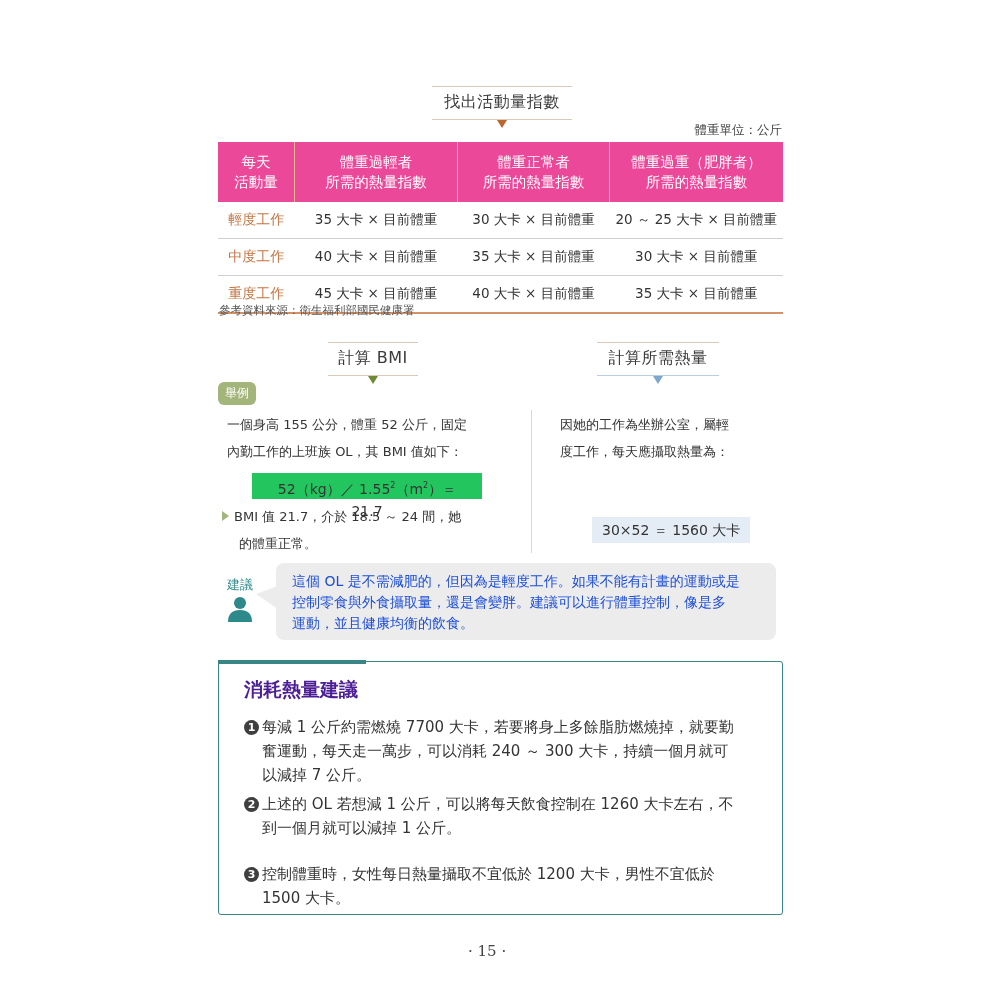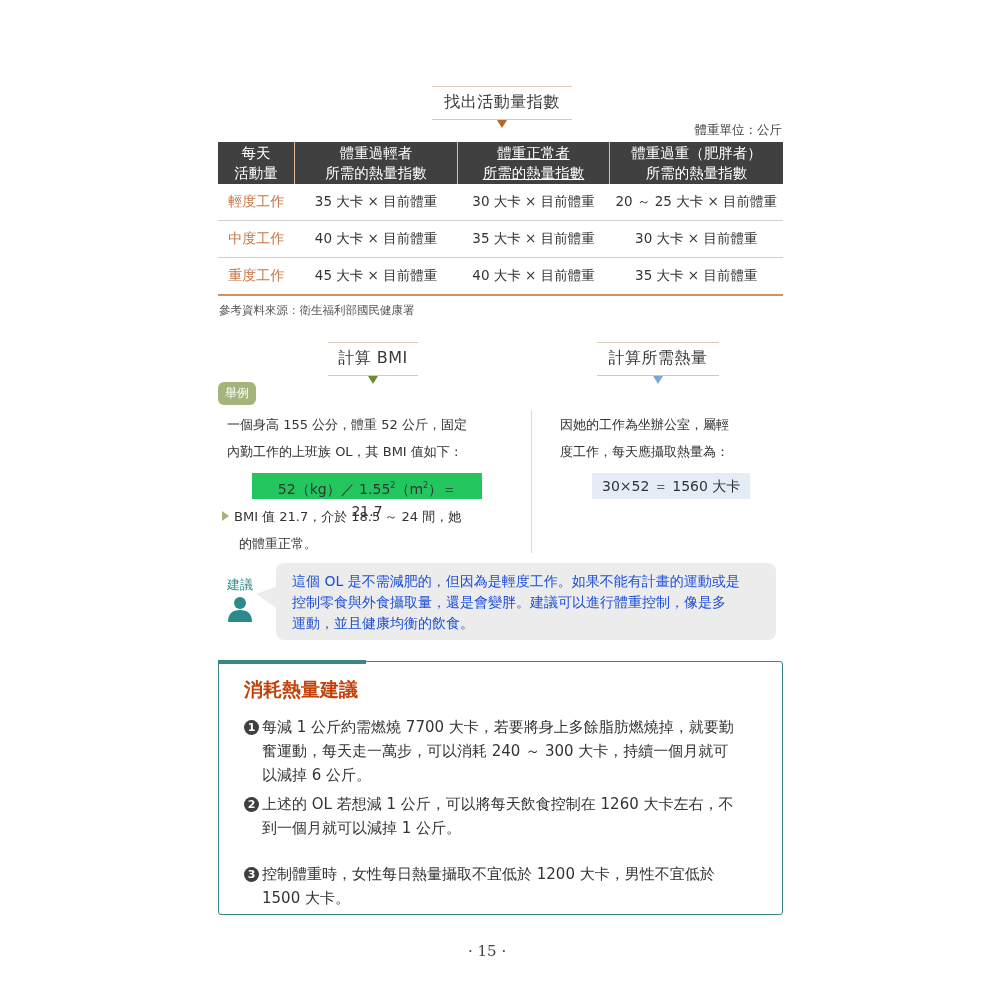--- a/index.html
+++ b/index.html
@@ -13,47 +13,47 @@
     
     .sec-head { position: absolute; text-align: center; }
     .sec-head .line-top, .sec-head .line-bot { height: 1px; background: #d8c9b8; }
     .sec-head .label { font-size: 16px; color: #3a3a3a; padding: 5px 0 6px; letter-spacing: 0.5px; }
     .tri { width: 0; height: 0; margin: 0 auto; border-left: 5px solid transparent; border-right: 5px solid transparent; border-top: 8px solid #b9672c; }
 
     .unit-note { font-size: 12.5px; color: #444; }
 
     
     table.idx { position: absolute; left: 218px; top: 142px; width: 565px; border-collapse: collapse; font-size: 14px; }
-    table.idx th { background: #404040; color: #fff; font-weight: normal; font-size: 14.5px; line-height: 20px; padding: 1px 2px; border-left: 1px solid #e7b896; }
+    table.idx th { background: #ec4899; color: #fff; font-weight: normal; font-size: 14.5px; line-height: 20px; padding: 10px 2px; border-left: 1px solid #e7b896; }
     table.idx th:first-child { border-left: none; }
     table.idx td { height: 34px; border-bottom: 1px solid #d0d0d0; text-align: center; white-space: nowrap; color: #333; font-size: 13.5px; }
     table.idx tr:last-child td { border-bottom: 2px solid #d29266; }
     table.idx td.act { color: #c47543; font-size: 14px; }
 
     .src-note { font-size: 11.5px; color: #555; }
 
     .badge { background: #a3b57a; color: #fff; font-size: 12px; border-radius: 6px; padding: 3px 7px; }
 
     .para { font-size: 13px; line-height: 27px; color: #333; }
     .formula-g { background: #22c55e; font-size: 14px; color: #333; padding: 2px 10px; }
-    .formula-b { background: #e4ecf5; font-size: 14px; color: #333; padding: 2px 10px; }
+    .formula-b { background: #e4ecf5; font-size: 14px; color: #333; padding: 2px 10px; margin-top: 44px; }
 
     .vdiv { width: 1px; background: #d8d8d8; }
 
     .bullet-tri { width: 0; height: 0; border-top: 5px solid transparent; border-bottom: 5px solid transparent; border-left: 7px solid #a3b57a; display: inline-block; }
 
     
     .advice-label { font-size: 13px; color: #2e8a8a; }
     .bubble { background: #ececec; border-radius: 8px; font-size: 14px; line-height: 21px; color: #1d4ed8; padding: 8px 12px 6px 16px; }
     .bubble-tail { width: 0; height: 0; border-top: 12px solid transparent; border-bottom: 22px solid transparent; border-right: 32px solid #ececec; }
 
     
     .box { border: 1.5px solid #3a8585; border-radius: 3px; }
     .box-topbar { height: 4px; background: #3a8585; }
-    .box-title { font-family: "DejaVu Serif", "Liberation Serif", serif; font-size: 19px; font-weight: bold; color: #c2410c; }
+    .box-title { font-family: "DejaVu Serif", "Liberation Serif", serif; font-size: 19px; font-weight: bold; color: #4c1d95; }
     .item { position: absolute; font-size: 15px; line-height: 24px; color: #333; }
     .num-circle { display: inline-block; width: 15px; height: 15px; border-radius: 50%; background: #3f3f3f; color: #fff; font-size: 11px; line-height: 15px; text-align: center; font-weight: bold; vertical-align: 1px; margin-right: 3px; }
 
     .page-num { font-family: "DejaVu Serif", "Liberation Serif", serif; font-size: 15px; color: #444; }
   </style>
 </head>
 <body>
 
 <div class="sec-head" style="left:432px; top:86px; width:140px;">
   <div class="line-top"></div>
@@ -68,21 +68,21 @@
   <thead>
     <tr>
       <th style="width:72px;">
         <div>每天</div>
         <div>活動量</div>
       </th>
       <th style="width:158px;">
         <div>體重過輕者</div>
         <div>所需的熱量指數</div>
       </th>
-      <th style="width:147px;text-decoration:underline;">
+      <th style="width:147px;">
         <div>體重正常者</div>
         <div>所需的熱量指數</div>
       </th>
       <th>
         <div>體重過重（肥胖者）</div>
         <div>所需的熱量指數</div>
       </th>
     </tr>
   </thead>
   <tbody>
@@ -162,21 +162,21 @@
   <div>運動，並且健康均衡的飲食。</div>
 </div>
 
 <div class="abs box" style="left:218px; top:661px; width:563px; height:252px;"></div>
 <div class="abs box-topbar" style="left:218px; top:660px; width:148px;"></div>
 <div class="abs box-title" style="left:244px; top:677px;">消耗熱量建議</div>
 
 <div class="item" style="left:244px; top:715px; width:520px;">
   <div><span class="num-circle">1</span><span>每減 1 公斤約需燃燒 7700 大卡，若要將身上多餘脂肪燃燒掉，就要勤</span></div>
   <div style="padding-left:18px;">奮運動，每天走一萬步，可以消耗 240 ～ 300 大卡，持續一個月就可</div>
-  <div style="padding-left:18px;">以減掉 6 公斤。</div>
+  <div style="padding-left:18px;">以減掉 7 公斤。</div>
 </div>
 
 <div class="item" style="left:244px; top:792px; width:520px;">
   <div><span class="num-circle">2</span><span>上述的 OL 若想減 1 公斤，可以將每天飲食控制在 1260 大卡左右，不</span></div>
   <div style="padding-left:18px;">到一個月就可以減掉 1 公斤。</div>
 </div>
 
 <div class="item" style="left:244px; top:846px; width:520px;margin-top:16px;">
   <div><span class="num-circle">3</span><span>控制體重時，女性每日熱量攝取不宜低於 1200 大卡，男性不宜低於</span></div>
   <div style="padding-left:18px;">1500 大卡。</div>

